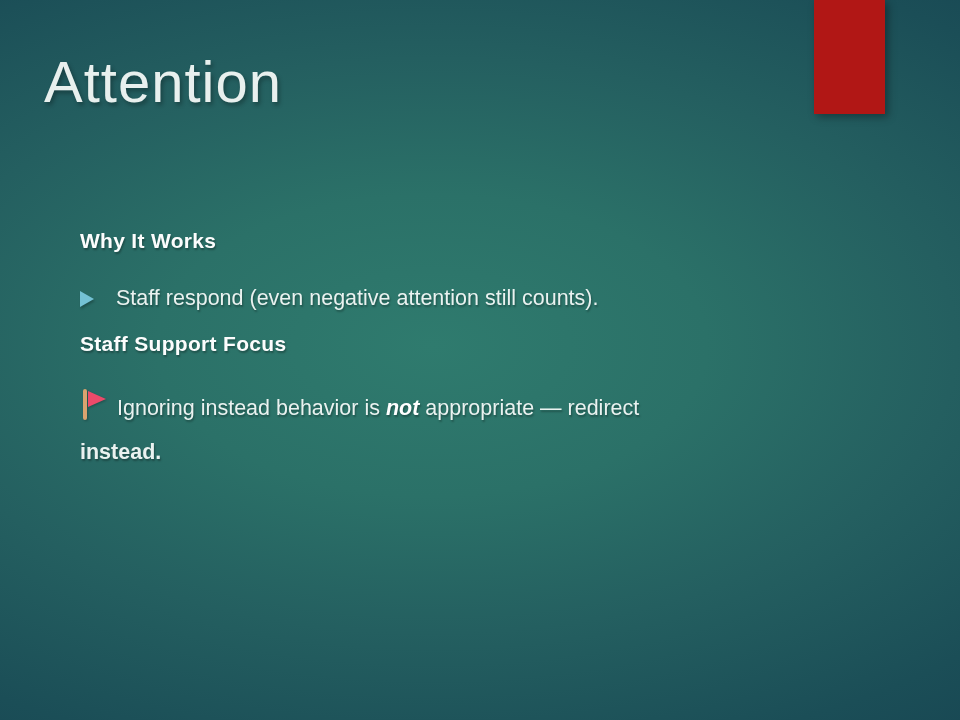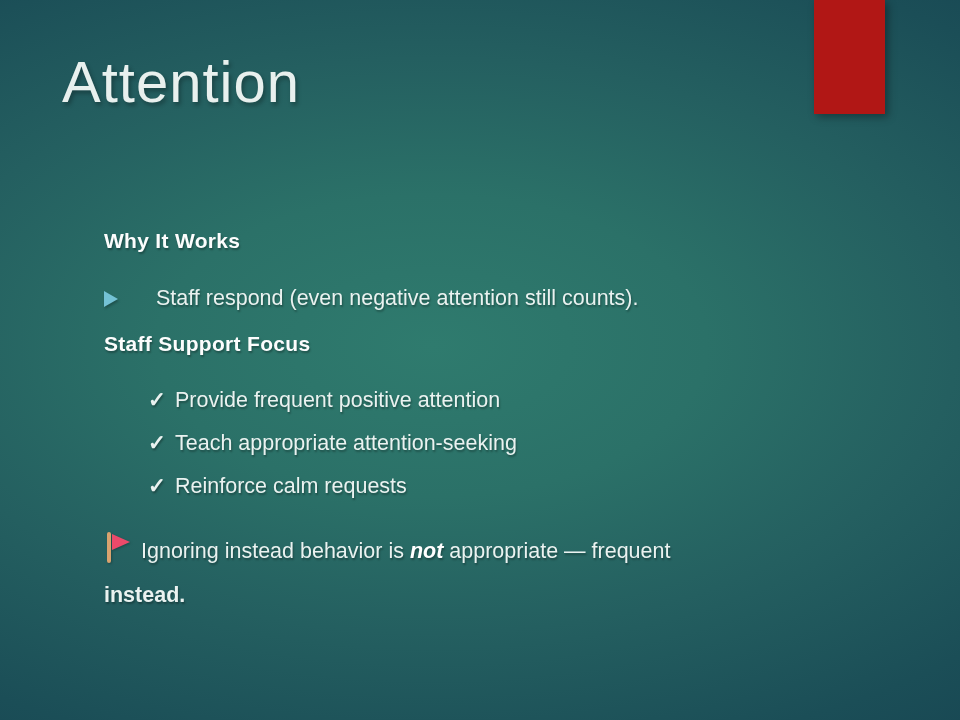--- a/index.html
+++ b/index.html
@@ -12,38 +12,38 @@
       radial-gradient(ellipse 130% 95% at 45% 48%,
         #2f7b6e 0%, #2b7168 22%, #245f60 42%,
         #1b4e57 62%, #164250 80%, #133c4a 100%);
   }
   .accent-bar{
     position:absolute;left:814px;top:0;
     width:71px;height:114px;
     box-shadow:3px 3px 8px rgba(0,0,0,0.35);
   }
   .title{
-    position:absolute;left:62px;top:48px;
+    position:absolute;left:44px;top:48px;
     font-size:58px;font-weight:400;
     color:#e8f0ee;letter-spacing:1px;
     text-shadow:2px 3px 4px rgba(0,0,0,0.30);
   }
   .content{
-    position:absolute;left:104px;top:229px;width:700px;
+    position:absolute;left:80px;top:229px;width:700px;
     color:#eaf2f0;
     text-shadow:1px 2px 2px rgba(0,0,0,0.30);
   }
   .heading{
     font-weight:bold;font-size:21px;color:#fcfdfd;
     letter-spacing:0.3px;
   }
   .heading.second{margin-top:21px;}
   .bullet-row{
     display:flex;align-items:center;
-    margin-top:33px;font-size:21.5px;gap:16px;
+    margin-top:33px;font-size:21.5px;
   }
   .tri-icon{
     width:0;height:0;flex:0 0 auto;
     border-left:14px solid #74c2d5;
     border-top:8px solid transparent;
     border-bottom:8px solid transparent;
     margin-right:22px;
     filter:drop-shadow(1px 2px 1px rgba(0,0,0,0.25));
   }
   .check-list{margin:31px 0 0 44px;}
@@ -70,34 +70,23 @@
 
     <div class="heading">Why It Works</div>
 
     <div class="bullet-row">
       <span class="tri-icon" style="border-left-color: rgb(116, 194, 213);"></span>
       <span>Staff respond (even negative attention still counts).</span>
     </div>
 
     <div class="heading second">Staff Support Focus</div>
 
-    <div class="check-list">
-      <div class="check-row">
-        <span class="check-glyph">✓</span><span>Provide frequent positive attention</span>
-      </div>
-      <div class="check-row">
-        <span class="check-glyph">✓</span><span>Teach appropriate attention-seeking</span>
-      </div>
-      <div class="check-row">
-        <span class="check-glyph">✓</span><span>Reinforce calm requests</span>
-      </div>
-    </div>
 
     <div class="warning">
       <svg class="flag-icon" width="27" height="33" viewBox="0 0 27 33">
         <rect x="3" y="1" width="4" height="31" rx="2" fill="#d9a36f"></rect>
         <polygon points="8,3 26,11 8,19" fill="#ec4a6a"></polygon>
-      </svg><span>Ignoring instead behavior is </span><span class="warn-bold">not</span><span> appropriate — frequent</span>
+      </svg><span>Ignoring instead behavior is </span><span class="warn-bold">not</span><span> appropriate — redirect</span>
       <span class="warn-line2">instead.</span>
     </div>
 
   </div>
 </div>
 
 </body></html>

